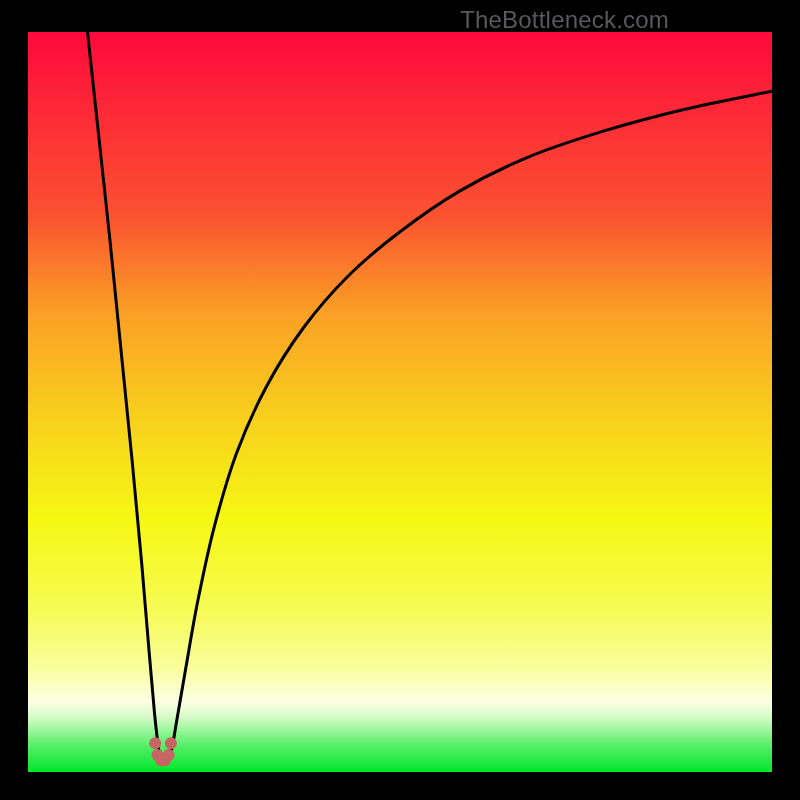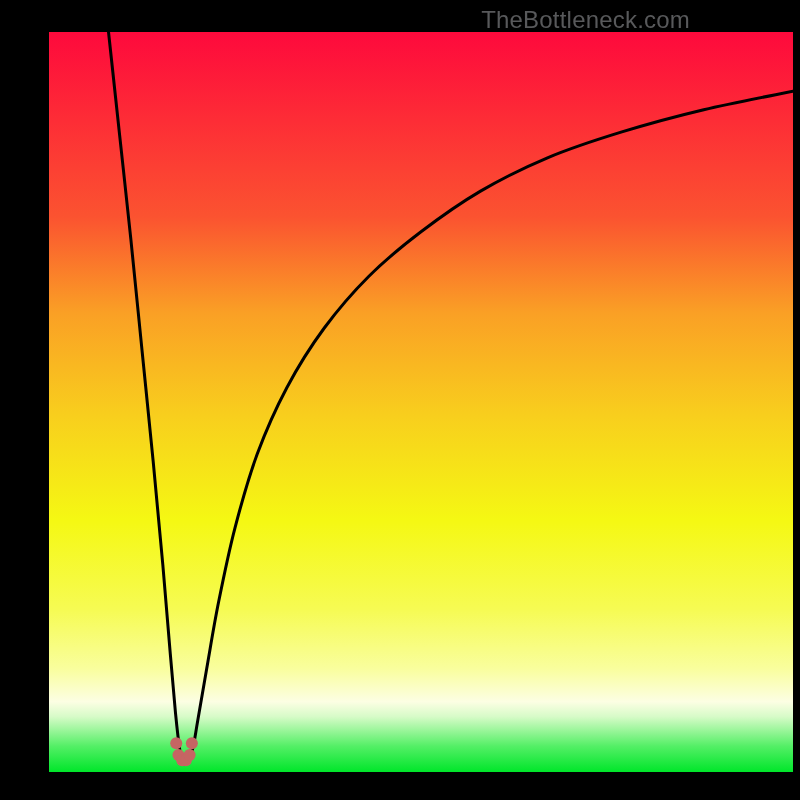--- a/index.html
+++ b/index.html
@@ -11,21 +11,20 @@
     background: #000;
     font-family: Arial, Helvetica, sans-serif;
   }
   .frame {
     position: absolute;
     left: 0;
     top: 0;
     width: 689px;
     height: 800px;
     background: #000;
-    margin-left: 21px;
   }
   .plot-area {
     position: absolute;
     overflow: hidden;
   }
   .plot-bg {
     position: absolute;
     left: 0;
     top: 0;
     width: 100%;

